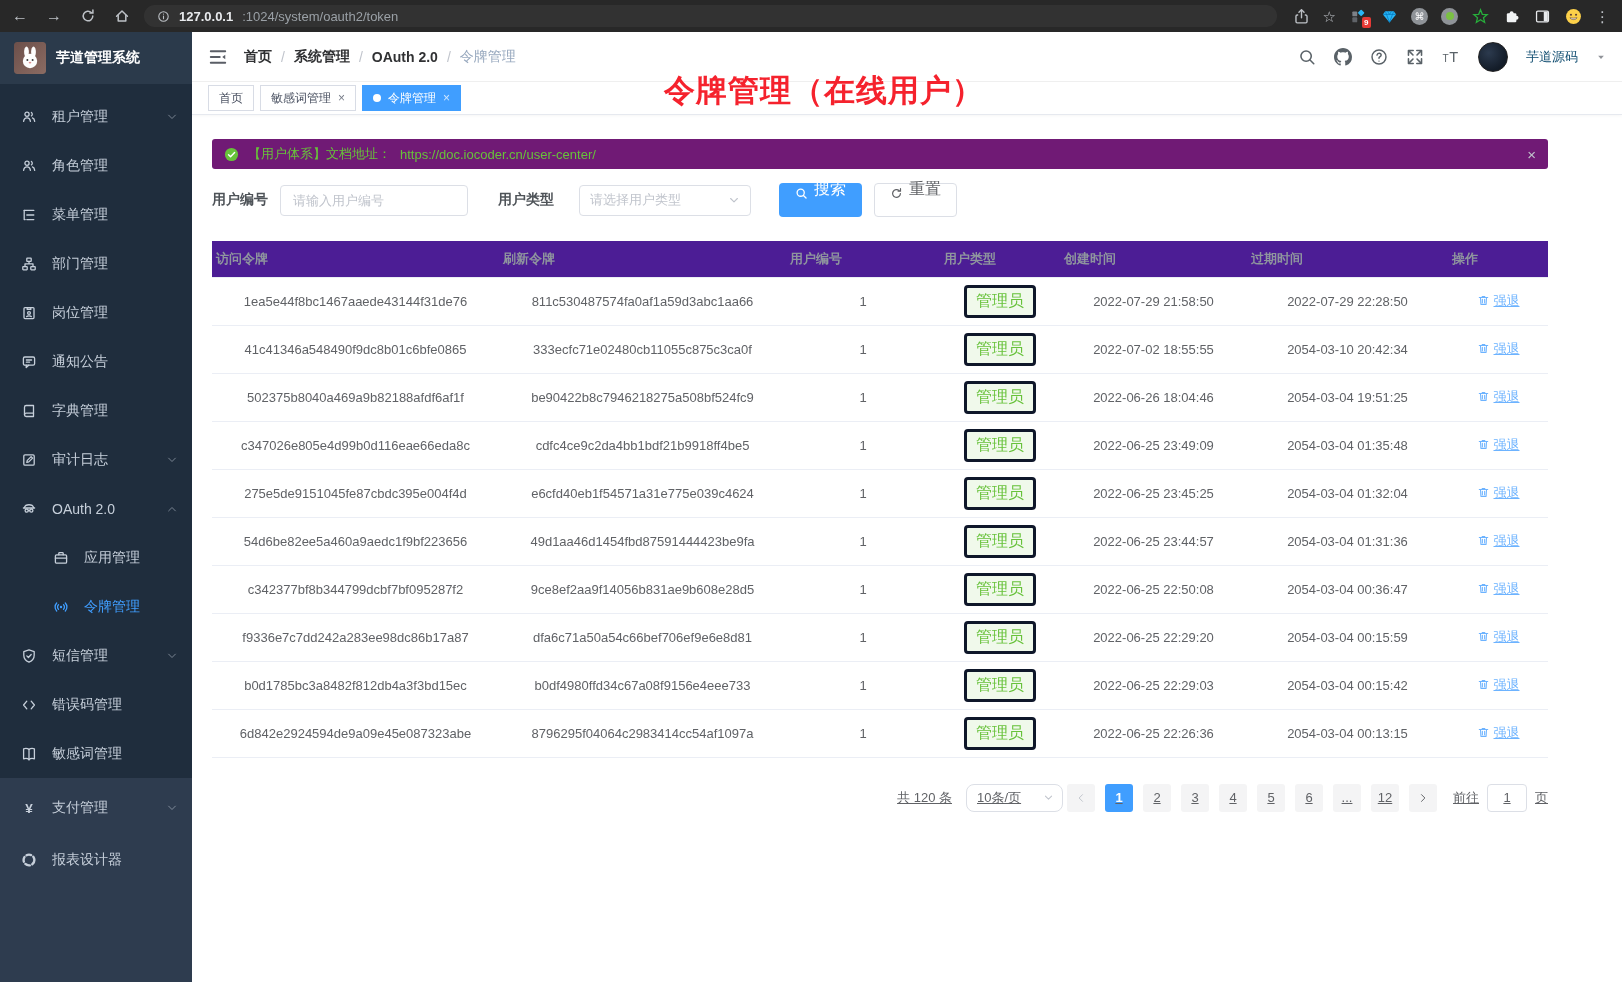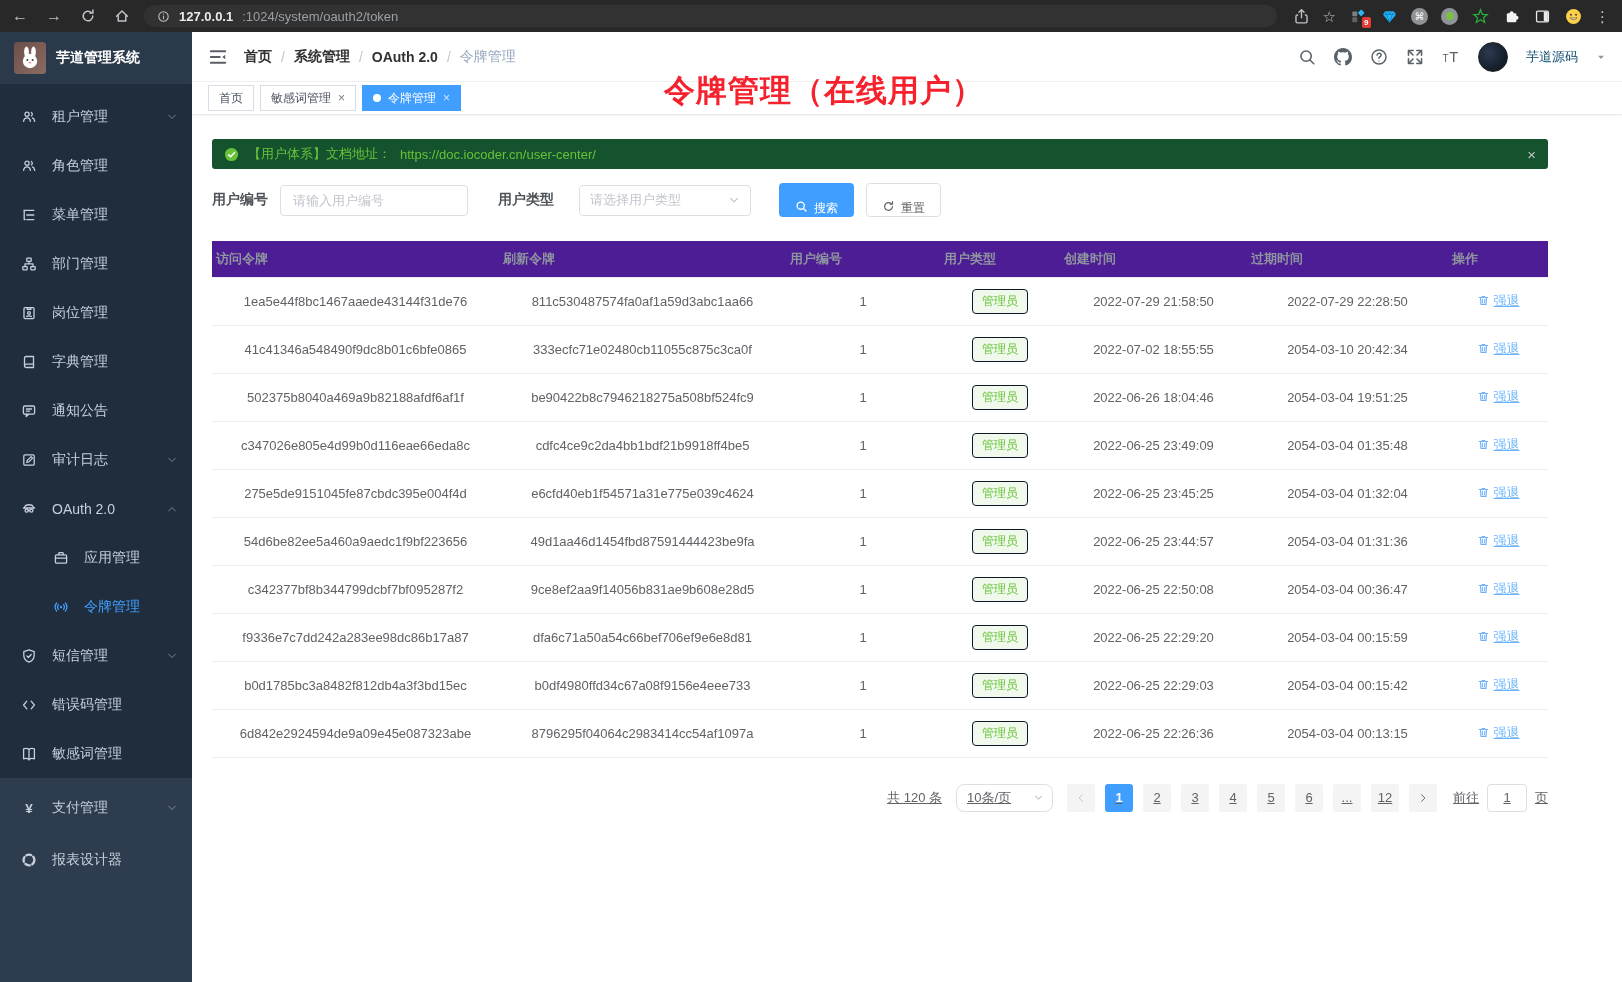--- a/index.html
+++ b/index.html
@@ -73,59 +73,59 @@
     border:1px solid #d8dce5; background:#fff; color:#495060; font-size:12px; cursor:pointer; white-space:nowrap; }
   .tab .dot { width:8px; height:8px; border-radius:50%; background:#fff; }
   .tab .tab-close { font-size:12px; line-height:1; opacity:.75; }
   .tab.active { background:#409eff; border-color:#409eff; color:#fff; }
 
   .annotation { position:absolute; left:472px; top:38px; z-index:20; color:#f5222d;
     font-size:31px; font-weight:bold; white-space:nowrap; pointer-events:none; letter-spacing:1px; }
 
   
   .content { padding:24px 0 0 20px; width:1356px; }
-  .alert { width:1336px; height:30px; background:#14532d; border-radius:3px; display:flex;
+  .alert { width:1336px; height:30px; background:#701a75; border-radius:3px; display:flex;
     align-items:center; gap:9px; padding:0 12px; position:relative; font-size:13px; color:#67c23a; }
   .alert .icon svg { width:15px; height:15px; display:block; }
   .alert-link { color:#67c23a; text-decoration:none; cursor:pointer; }
   .alert-close { position:absolute; right:12px; top:0; height:30px; display:flex; align-items:center;
     color:#c0c4cc; font-size:15px; cursor:pointer; }
 
   .filters { margin-top:14px; display:flex; align-items:center; }
   .f-label { font-size:14px; font-weight:bold; color:#4e5358; margin-right:12px; white-space:nowrap; }
   .f-input { width:188px; height:31px; border:1px solid #dcdfe6; border-radius:4px; padding:0 12px;
     font-size:13px; color:#606266; outline:none; font-family:inherit; }
   .f-input::placeholder { color:#c0c4cc; }
   .f-select { width:172px; height:31px; border:1px solid #dcdfe6; border-radius:4px; padding:0 10px;
     display:flex; align-items:center; justify-content:space-between; cursor:pointer; margin-right:28px;margin-left:13px; }
   .f-select .ph { font-size:13px; color:#c0c4cc; }
   .f-select .icon { display:flex; color:#c0c4cc; }
   .f-select .icon svg { width:12px; height:12px; }
   .gap1 { width:30px; }
-  .btn { height:32px; border-radius:4px; display:inline-flex; align-items:flex-start; gap:6px;
-    font-size:12px; padding:16px 15px; cursor:pointer; border:1px solid transparent; }
+  .btn { height:32px; border-radius:4px; display:inline-flex; align-items:flex-end; gap:6px;
+    font-size:16px; padding:16px 15px; cursor:pointer; border:1px solid transparent; }
   .btn svg { width:13px; height:13px; }
   .btn-primary { background:#409eff; color:#fff; }
   .btn-plain { background:#fff; color:#606266; border-color:#dcdfe6; margin-left:12px; }
 
   table.grid { width:1336px; margin-top:24px; border-collapse:collapse; table-layout:fixed; }
   table.grid th { height:36px; background:#4c1d95; font-size:13px; color:#8f959e; font-weight:bold;
     text-align:left; border-bottom:1px solid #ebeef5; padding:0 4px; }
   table.grid td { height:48px; font-size:13px; color:#606266; text-align:center;
     border-bottom:1px solid #ebeef5; padding:0 4px; white-space:nowrap; overflow:hidden; }
-  .badge { display:inline-block; padding:3px 9px; font-size:12px; color:#67c23a; background:#f0f9eb;
-    border:1px solid #0f172a; border-radius:4px; }
+  .badge { display:inline-block; padding:3px 9px; font-size:16px; color:#67c23a; background:#f0f9eb;
+    border:3px solid #0f172a; border-radius:4px; }
   .force-logout { color:#6db3ff; display:inline-flex; align-items:center; gap:4px; cursor:pointer;text-decoration:underline; }
   .force-logout svg { width:13px; height:13px; }
 
   .pagination { width:1336px; margin-top:26px; display:flex; align-items:center; justify-content:flex-end;
     font-size:13px; color:#606266;text-decoration:underline; }
   .pg-total { margin-right:14px; }
   .pg-size { width:97px; height:28px; border:1px solid #dcdfe6; border-radius:8px; padding:0 8px 0 10px;
-    display:flex; align-items:center; justify-content:space-between; cursor:pointer; margin-right:14px; }
+    display:flex; align-items:center; justify-content:space-between; cursor:pointer; margin-right:4px; }
   .pg-size .icon { display:flex; color:#c0c4cc; }
   .pg-size .icon svg { width:11px; height:11px; }
   .pager { display:flex; gap:10px; align-items:center; }
   .pg-btn { min-width:28px; height:28px; padding:0 5px; background:#f4f4f5; border-radius:3px;
     display:flex; align-items:center; justify-content:center; cursor:pointer; font-size:13px; color:#606266; }
   .pg-btn svg { width:12px; height:12px; }
   .pg-btn.disabled { color:#c0c4cc; cursor:default; }
   .pg-btn.active { background:#409eff; color:#fff; font-weight:bold; }
   .pg-goto { display:flex; align-items:center; gap:8px; margin-left:16px; }
   .goto-input { width:40px; height:28px; border:1px solid #dcdfe6; border-radius:4px; text-align:center;
@@ -296,35 +296,35 @@
               <path d="M6.2 2.6h3.6v1.8H6.2z"></path>
               <circle cx="8" cy="8" r="1.4"></circle>
               <path d="M5.6 11.7c.4-1.2 4.4-1.2 4.8 0"></path>
             </svg>
           </span>
           <span class="mi-label">岗位管理</span>
         </div>
         <div class="menu-item">
           <span class="icon">
             <svg viewBox="0 0 16 16" fill="none" stroke="currentColor" stroke-width="1.3" stroke-linecap="round" stroke-linejoin="round">
-              <path d="M12.5 13.5H5.2a1.7 1.7 0 0 1-1.7-1.7V4.2A1.7 1.7 0 0 1 5.2 2.5h7.3z"></path>
-              <path d="M3.5 11.8c0-.9.8-1.6 1.7-1.6h7.3"></path>
-            </svg>
-          </span>
-          <span class="mi-label">字典管理</span>
-        </div>
-        <div class="menu-item">
-          <span class="icon">
-            <svg viewBox="0 0 16 16" fill="none" stroke="currentColor" stroke-width="1.3" stroke-linecap="round" stroke-linejoin="round">
               <rect x="2.4" y="3" width="11.2" height="8.2" rx="1.4"></rect>
               <path d="M5.2 11.2v2.4l2.5-2.4"></path>
               <path d="M5.4 6h5.2M5.4 8.2h3.2"></path>
             </svg>
           </span>
           <span class="mi-label">通知公告</span>
+        </div>
+        <div class="menu-item">
+          <span class="icon">
+            <svg viewBox="0 0 16 16" fill="none" stroke="currentColor" stroke-width="1.3" stroke-linecap="round" stroke-linejoin="round">
+              <path d="M12.5 13.5H5.2a1.7 1.7 0 0 1-1.7-1.7V4.2A1.7 1.7 0 0 1 5.2 2.5h7.3z"></path>
+              <path d="M3.5 11.8c0-.9.8-1.6 1.7-1.6h7.3"></path>
+            </svg>
+          </span>
+          <span class="mi-label">字典管理</span>
         </div>
         <div class="menu-item">
           <span class="icon">
             <svg viewBox="0 0 16 16" fill="none" stroke="currentColor" stroke-width="1.3" stroke-linecap="round" stroke-linejoin="round">
               <rect x="2.8" y="2.8" width="10.4" height="10.4" rx="1.2"></rect>
               <path d="M5.8 10.4l.5-2 3.8-3.8 1.5 1.5-3.8 3.8-2 .5z"></path>
             </svg>
           </span>
           <span class="mi-label">审计日志</span>
           <span class="chevron">

